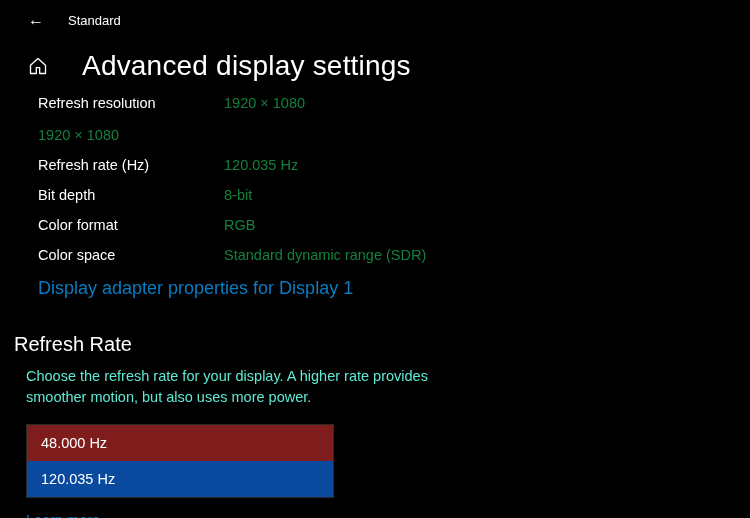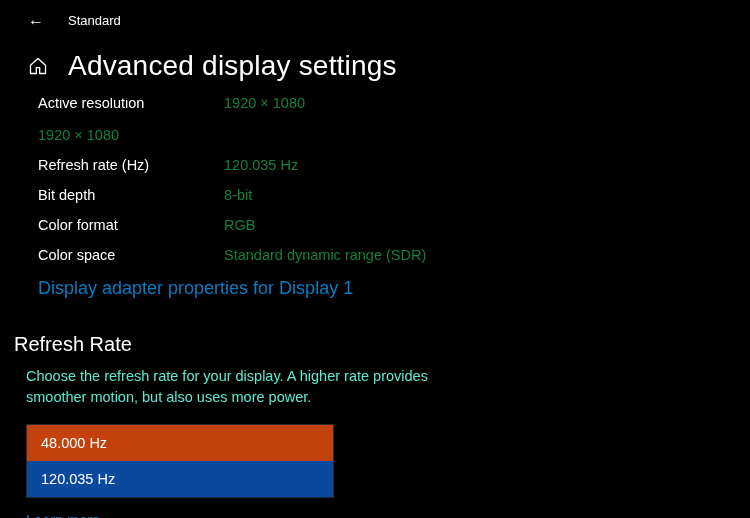--- a/index.html
+++ b/index.html
@@ -20,21 +20,21 @@
       font-size: 13px;
     }
     .back-arrow {
       font-size: 16px;
       line-height: 1;
       cursor: pointer;
     }
     .header {
       display: flex;
       align-items: center;
-      gap: 20px;
+      gap: 34px;
       padding: 14px 0 16px 28px;
     }
     .home-icon {
       width: 20px;
       height: 20px;
       display: inline-flex;
       align-items: center;
       justify-content: center;
       cursor: pointer;
     }
@@ -94,21 +94,21 @@
     }
     .dropdown-item {
       padding: 0 14px;
       height: 36px;
       display: flex;
       align-items: center;
       font-size: 14.5px;
       cursor: pointer;
     }
     .dropdown-item.normal {
-      background: #c2410c;
+      background: #7f1d1d;
       color: #ffffff;
     }
     .dropdown-item.selected {
       background: #0a4a9e;
       color: #ffffff;
     }
     .learn-more {
       display: inline-block;
       margin: 14px 0 0 26px;
       font-size: 14.5px;
@@ -130,21 +130,21 @@
   <span class="home-icon">
     <svg viewBox="0 0 24 24" width="20" height="20" fill="none" stroke="#ffffff" stroke-width="1.6">
       <path d="M3 11 L12 3 L21 11 V21 H14 V14 H10 V21 H3 Z" stroke-linejoin="round"></path>
     </svg>
   </span>
   <span class="page-title">Advanced display settings</span>
 </div>
 
 <div class="info-list">
   <div class="info-row truncated">
-    <span class="info-label">Active resolution</span>
+    <span class="info-label">Refresh resolution</span>
     <span class="info-value">1920 × 1080</span>
   </div>
   <div class="info-row">
     <span class="info-value">1920 × 1080</span>
   </div>
   <div class="info-row">
     <span class="info-label">Refresh rate (Hz)</span>
     <span class="info-value">120.035 Hz</span>
   </div>
   <div class="info-row">

